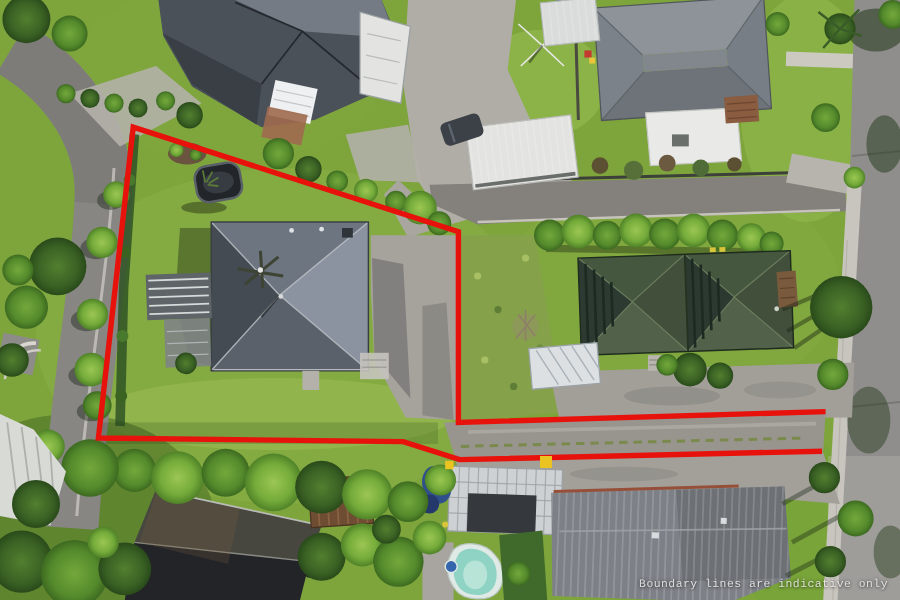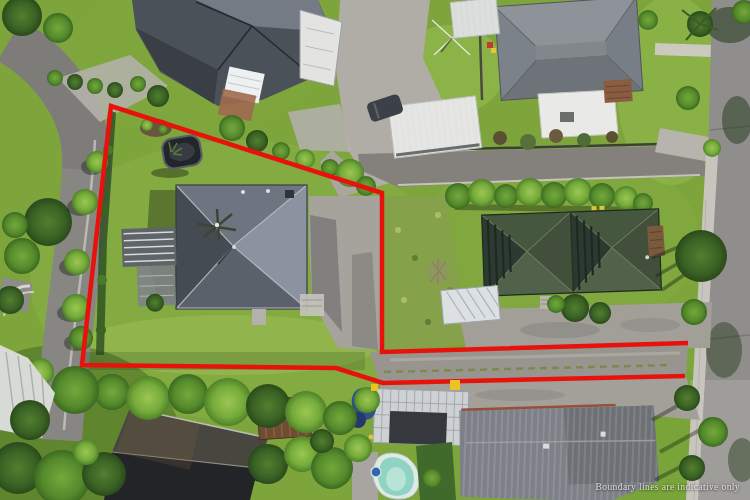--- a/index.html
+++ b/index.html
@@ -1,17 +1,17 @@
 <!DOCTYPE html>
 <html><head>
 <meta charset="utf-8">
 <style>
   html,body{margin:0;padding:0;background:#222;}
   #stage{position:relative;width:750px;height:500px;overflow:hidden;
-         font-family:Liberation Serif, serif;}
+         font-family:Liberation Mono, monospace;}
   #stage svg{position:absolute;top:0;left:0;display:block;}
   .watermark{position:absolute;right:10px;bottom:8px;font-size:9.5px;
              letter-spacing:.4px;color:rgba(255,255,255,.78);
              text-shadow:0 0 3px rgba(0,0,0,.55), 0 1px 2px rgba(0,0,0,.35);
              pointer-events:none;}
 </style>
 </head>
 <body>
 
 <div id="stage">

